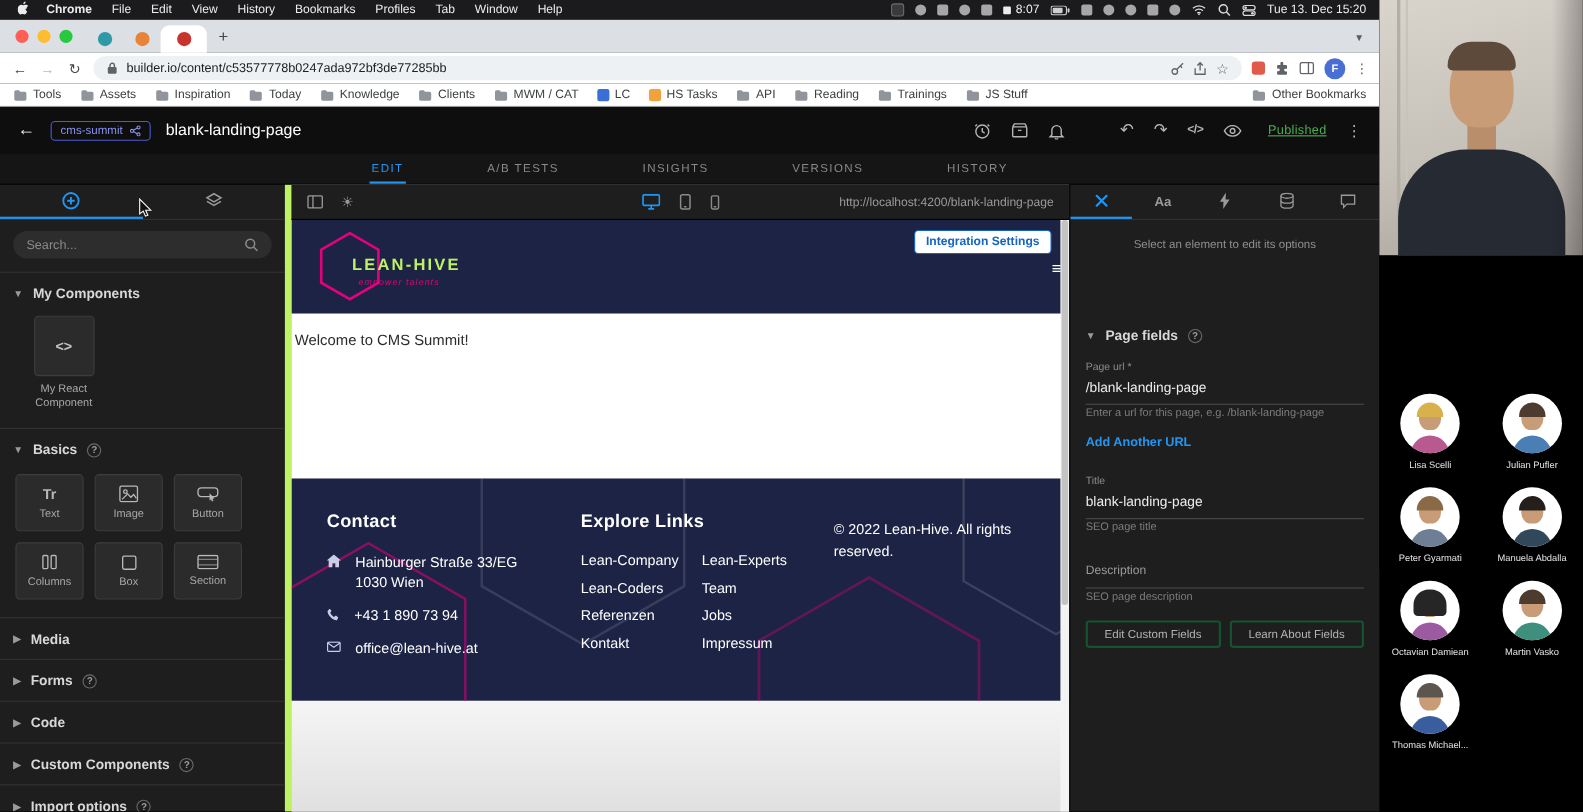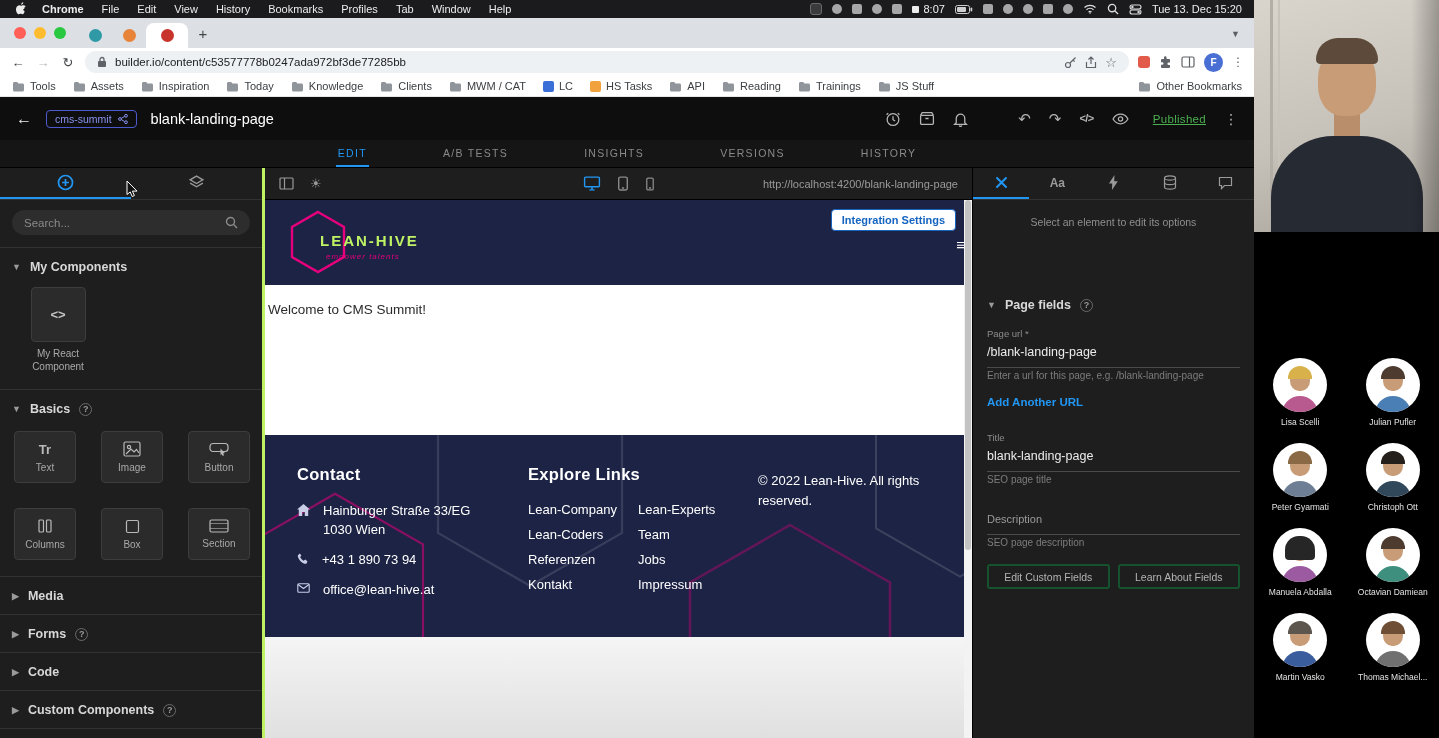--- a/index.html
+++ b/index.html
@@ -57,38 +57,38 @@
   .codeg{font-size:11px;font-weight:bold;letter-spacing:-.5px}
   .published{color:#4caf50;font-size:11.5px;text-decoration:underline;letter-spacing:.3px;margin-left:6px}
   .btabs{height:28px;background:#151515;display:flex;justify-content:center;column-gap:72px;font-size:10.5px;letter-spacing:1.3px;color:#8a8a8a;border-bottom:1px solid #000}
   .btab{display:flex;align-items:center;height:100%;border-bottom:2px solid transparent;padding:0 2px}
   .btab.active{color:#2196f3;border-bottom-color:#2196f3}
 
   
   .content{display:flex;height:570px;background:#1e1e1e}
 
   
-  .insert{width:265px;border-right:3px solid #bef264;position:relative;overflow:hidden}
+  .insert{width:265px;border-right:6px solid #bef264;position:relative;overflow:hidden}
   .iconbar{height:32px;display:flex;border-bottom:1px solid #323232}
   .iconbar .seg{flex:1;display:flex;align-items:center;justify-content:center;border-bottom:2px solid transparent}
   .iconbar .seg.active{border-bottom-color:#2196f3}
   .cursor{position:absolute;left:126px;top:12px;z-index:6}
   .searchwrap{padding:10px 12px 12px}
   .searchbox{height:25px;background:#2d2d2d;border-radius:13px;display:flex;align-items:center;padding:0 12px;gap:6px}
   .searchbox input{flex:1;background:transparent;border:0;outline:0;color:#ccc;font-size:11.5px;font-family:"Liberation Sans",sans-serif}
   .searchbox input::placeholder{color:#8a8a8a}
   .section{border-top:1px solid #323232}
   .sec-head{display:flex;align-items:center;gap:9px;padding:12px 12px 11px;font-size:12.5px;color:#d8d8d8;font-weight:bold}
   .chev{color:#9a9a9a;font-size:9px}
   .help{width:13px;height:13px;border:1px solid #6a6a6a;border-radius:50%;color:#9a9a9a;font-size:9px;display:flex;align-items:center;justify-content:center}
   .mycomp{padding:2px 0 16px 22px}
   .comp{width:72px;display:flex;flex-direction:column;align-items:center}
   .tile{width:55px;height:55px;background:#2b2b2b;border:1px solid #3d3d3d;border-radius:4px;display:flex;align-items:center;justify-content:center;color:#c5c5c5;font-size:13px;font-weight:bold}
   .tile-label{margin-top:6px;font-size:10px;color:#aaa;text-align:center;line-height:1.25}
-  .grid{display:grid;grid-template-columns:repeat(3,62px);gap:25px;padding:4px 14px 16px}
+  .grid{display:grid;grid-template-columns:repeat(3,62px);gap:10px;padding:4px 14px 16px}
   .gtile{height:52px;background:#2b2b2b;border:1px solid #3d3d3d;border-radius:4px;display:flex;flex-direction:column;align-items:center;justify-content:center;gap:5px}
   .glabel{font-size:10px;color:#a8a8a8}
   .trglyph{font-size:13px;color:#b9b9b9;font-weight:bold}
 
   
   .previewcol{flex:1;min-width:0;position:relative;background:#ededed}
   .ptoolbar{height:32px;background:#1e1e1e;display:flex;align-items:center;padding:0 14px;gap:16px;border-bottom:1px solid #000;position:relative}
   .sun{color:#9a9a9a;font-size:13px}
   .devices{position:absolute;left:50%;transform:translateX(-50%);display:flex;gap:17px;align-items:center}
   .purl{margin-left:auto;color:#9a9a9a;font-size:11px}
@@ -723,49 +723,41 @@
             <div class="pbody"></div>
           </div>
           <div class="pname">Peter Gyarmati</div>
         </div>
     <div class="person">
           <div class="pav">
             <div class="phair"></div>
             <div class="phead"></div>
             <div class="pbody"></div>
           </div>
-          <div class="pname">Christoph Ott</div>
+          <div class="pname">Manuela Abdalla</div>
         </div>
     <div class="person">
           <div class="pav">
             <div class="phair"></div>
             <div class="phead"></div>
             <div class="pbody"></div>
           </div>
-          <div class="pname">Manuela Abdalla</div>
+          <div class="pname">Octavian Damiean</div>
         </div>
     <div class="person">
           <div class="pav">
             <div class="phair"></div>
             <div class="phead"></div>
             <div class="pbody"></div>
           </div>
-          <div class="pname">Octavian Damiean</div>
+          <div class="pname">Martin Vasko</div>
         </div>
     <div class="person">
           <div class="pav">
             <div class="phair"></div>
             <div class="phead"></div>
             <div class="pbody"></div>
           </div>
-          <div class="pname">Martin Vasko</div>
-        </div>
-    <div class="person">
-          <div class="pav">
-            <div class="phair"></div>
-            <div class="phead"></div>
-            <div class="pbody"></div>
-          </div>
           <div class="pname">Thomas Michael...</div>
         </div>
   </div>
 </div>
 </div>
 
 </body></html>

